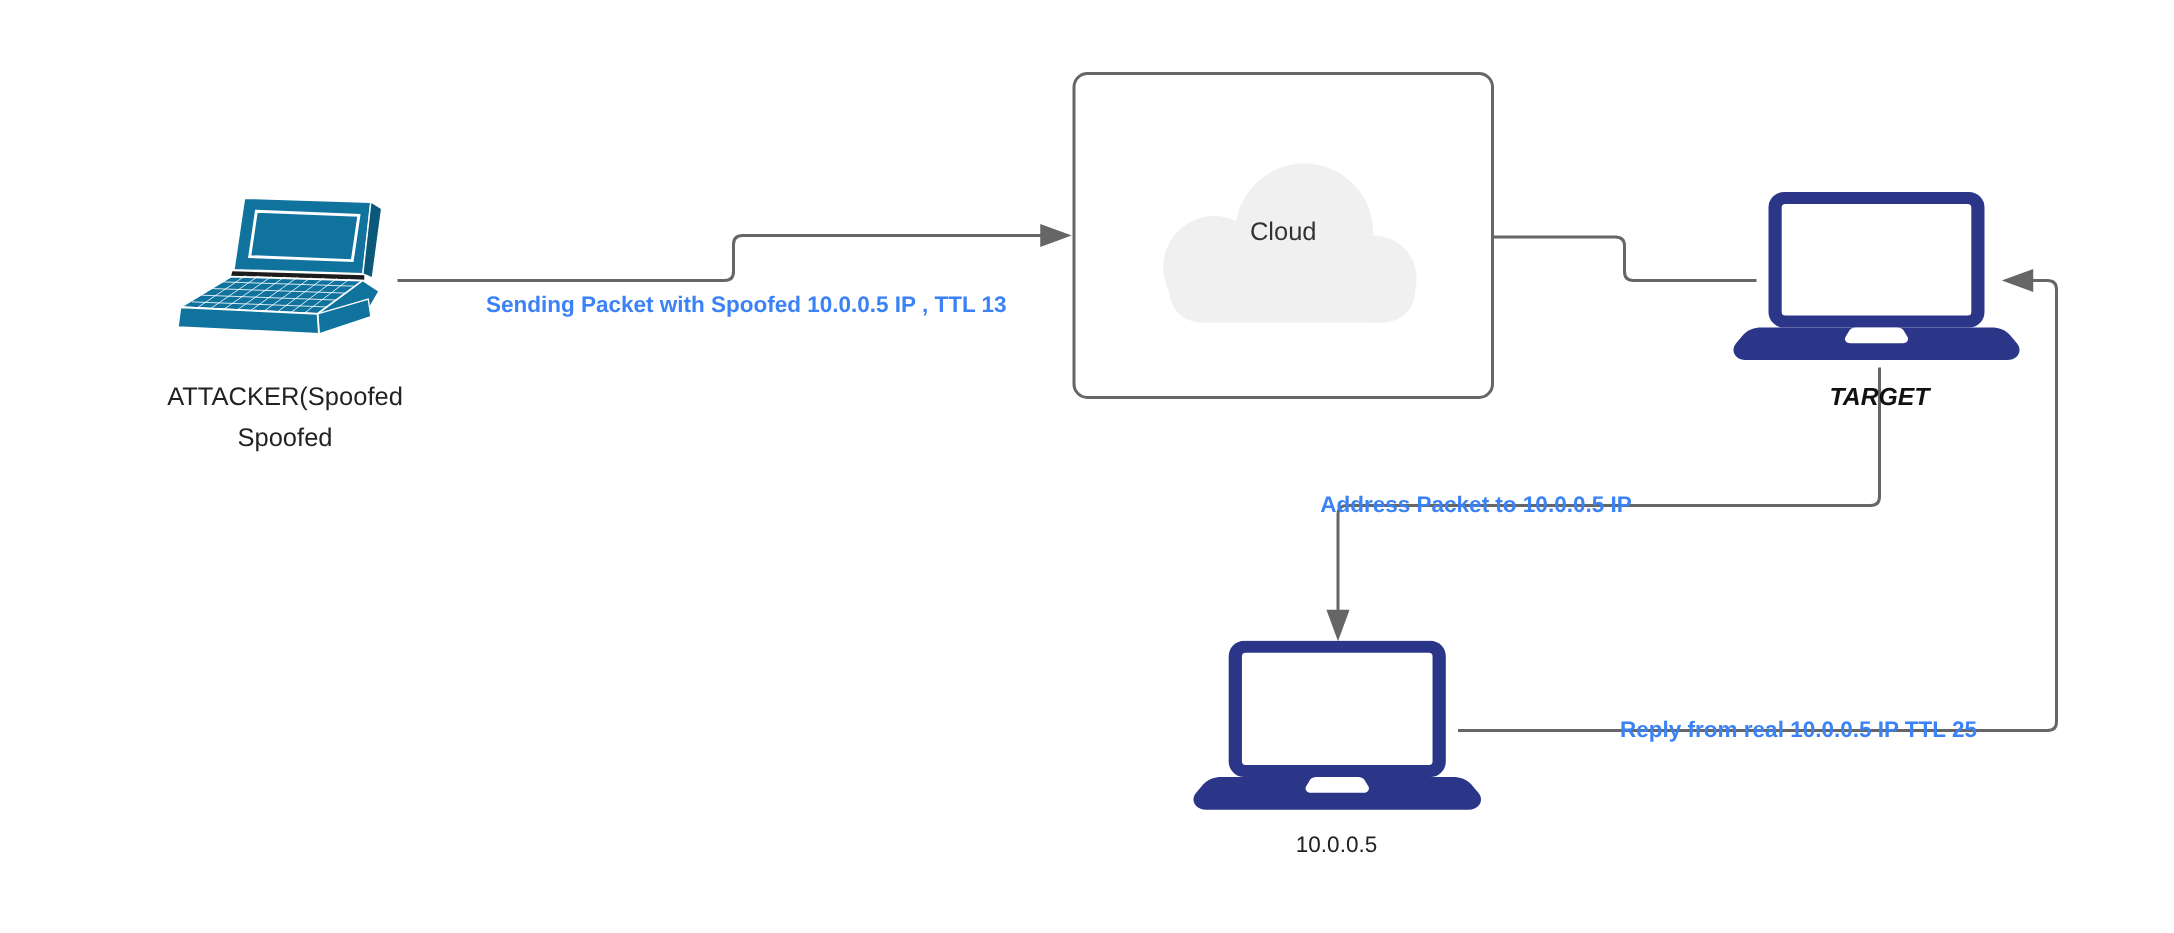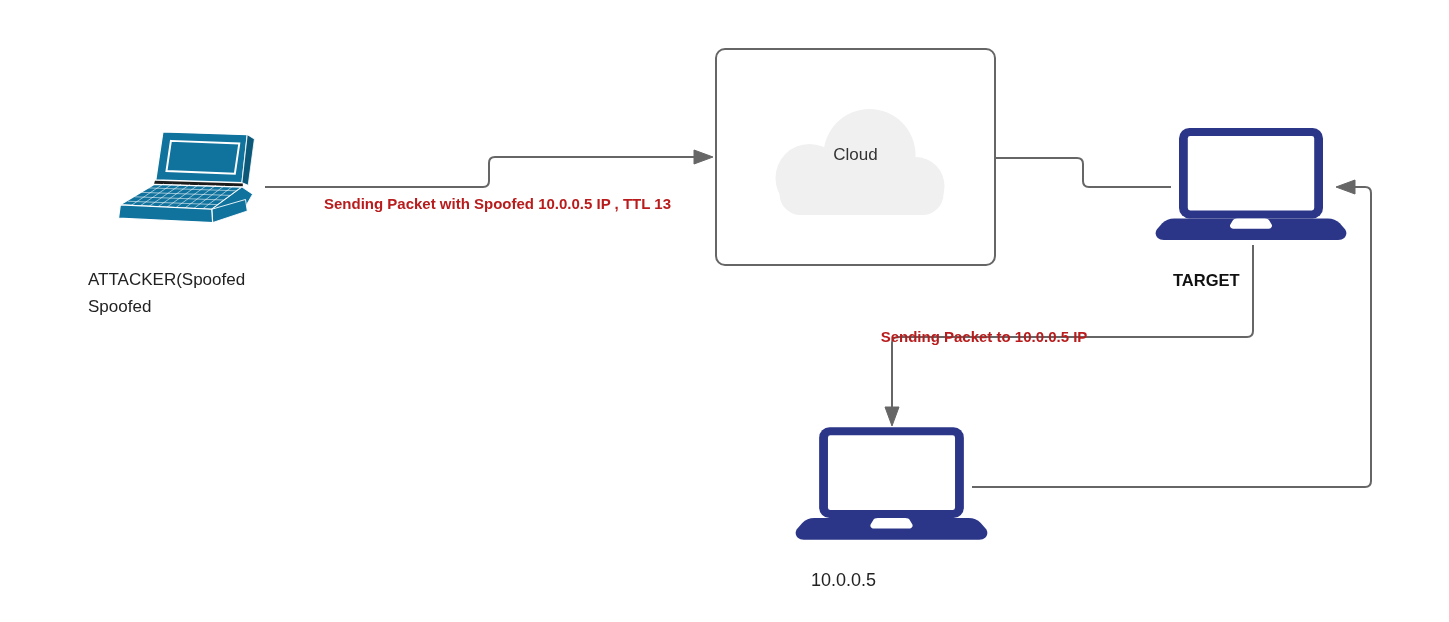--- a/index.html
+++ b/index.html
@@ -14,43 +14,42 @@
   .connector-layer path{fill:none;stroke:#666666;stroke-width:2;stroke-linejoin:round;}
   .connector-layer polygon{fill:#666666;stroke:#666666;}
 
   .node{position:absolute;}
   .node svg{display:block;}
 
   .edge-label{
     position:absolute;
     font-weight:bold;
     font-size:15px;
-    color:#b91c1c;
+    color:#3b82f6;
     text-align:center;
     white-space:nowrap;
     line-height:18px;
   }
   .node-label{
     position:absolute;
     color:#222222;
-    text-align:left;
+    text-align:center;
     white-space:nowrap;
-    margin-top:15px;
   }
   .attacker-label{
     left:88px;top:251px;width:204px;
     font-size:17px;line-height:27px;
   }
   .target-label{
     left:1173px;top:256px;width:160px;
-    font-size:16.5px;font-weight:bold;color:#111111;
+    font-size:16.5px;font-weight:bold;font-style:italic;color:#111111;
   }
   .host-label{
     left:811px;top:555px;width:160px;
-    font-size:18px;
+    font-size:15px;
   }
   .cloud-box{
     position:absolute;
     left:715px;top:48px;width:281px;height:218px;
     background:#ffffff;
     border:2.5px solid #666666;
     border-radius:10px;
     box-sizing:border-box;
     padding-left:35px;
   }
@@ -136,16 +135,17 @@
       <rect x="30" y="0" width="180" height="113" rx="13" fill="#2b3688"></rect>
       <rect x="41" y="10" width="158" height="93" rx="3" fill="#ffffff"></rect>
       <path d="M24,113 L216,113 C222,113 227,115 231,119 L237,126 C242,132 238,140 229,140 L11,140 C2,140 -2,132 3,126 L9,119 C13,115 18,113 24,113 Z" fill="#2b3688"></path>
       <path d="M103,113 L137,113 C140,113 142,114 143,116 L146,121 C147,123.5 145,126 142,126 L98,126 C95,126 93,123.5 94,121 L97,116 C98,114 100,113 103,113 Z" fill="#ffffff"></path>
     </svg>
   </div>
   <div class="node-label host-label">10.0.0.5</div>
 
   <div class="edge-label" style="left:291px;top:195px;width:413px;">Sending Packet with Spoofed 10.0.0.5 IP , TTL 13</div>
 
-  <div class="edge-label" style="left:858px;top:328px;width:252px;">Sending Packet to 10.0.0.5 IP</div>
+  <div class="edge-label" style="left:858px;top:328px;width:252px;">Address Packet to 10.0.0.5 IP</div>
 
+  <div class="edge-label" style="left:1054px;top:478px;width:290px;">Reply from real 10.0.0.5 IP TTL 25</div>
 
 </div>
 
 </body></html>

